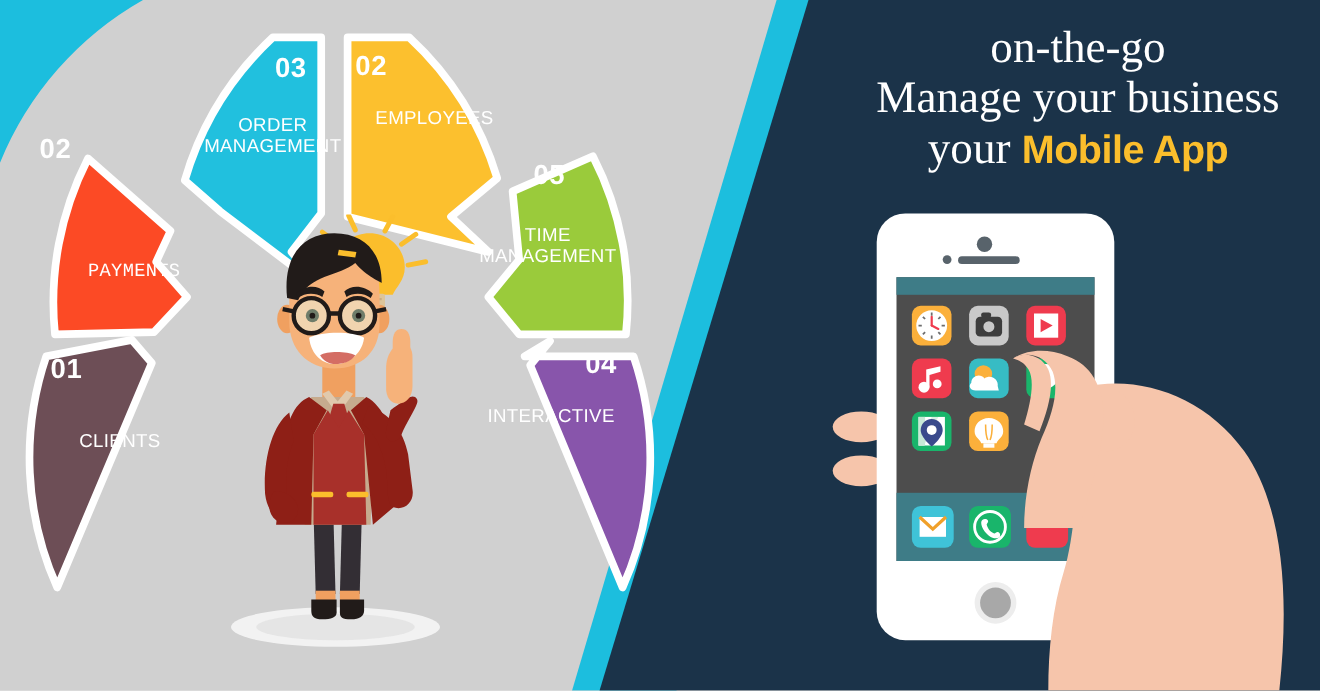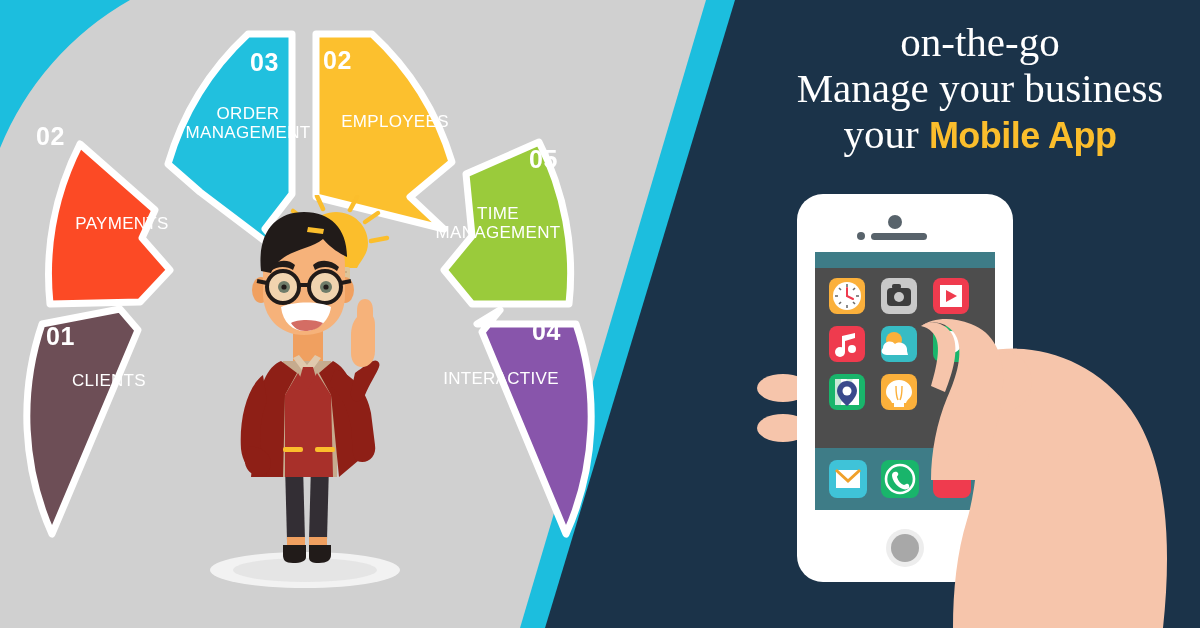--- a/index.html
+++ b/index.html
@@ -116,31 +116,31 @@
 
         <path class="seg-path" d="M446,160 L519,128 A288,288 0 0 1 549,290 L452,290 L424,256 L452,222 Z" fill="#9acb3b"></path>
 
         <path class="seg-path" d="M457,310 L556,310 A288,288 0 0 1 546,520 L462,318 L480,296 Z" fill="#8855ab"></path>
       </g>
     </svg>
 
     <span class="seg-num" style="left:16px;top:108px;">02</span>
     <span class="seg-num" style="left:230px;top:34px;">03</span>
     <span class="seg-num" style="left:303px;top:32px;">02</span>
-    <span class="seg-num" style="left:465px;top:131px;margin-left:44px;">05</span>
+    <span class="seg-num" style="left:465px;top:131px;">05</span>
     <span class="seg-num" style="left:512px;top:303px;">04</span>
     <span class="seg-num" style="left:26px;top:308px;text-align:right;">01</span>
 
-    <span class="seg-label" style="left:14px;top:357px;">CLIENTS</span>
-    <span class="seg-label" style="left:27px;top:200px;">PAYMENTS</span>
+    <span class="seg-label" style="left:14px;top:377px;">CLIENTS</span>
+    <span class="seg-label" style="left:27px;top:224px;font-family:Liberation Mono, monospace;">PAYMENTS</span>
     <span class="seg-label" style="left:143px;top:90px;width:170px;">
       <span>ORDER</span><br>
       <span>MANAGEMENT</span>
     </span>
-    <span class="seg-label" style="left:300px;top:98px;">EMPLOYEES</span>
+    <span class="seg-label" style="left:300px;top:84px;">EMPLOYEES</span>
     <span class="seg-label" style="left:393px;top:190px;width:170px;">
       <span>TIME</span><br>
       <span>MANAGEMENT</span>
     </span>
     <span class="seg-label" style="left:396px;top:355px;width:170px;">INTERACTIVE</span>
   </div>
 
   <div id="character">
     <svg viewBox="0 0 220 400">
 

